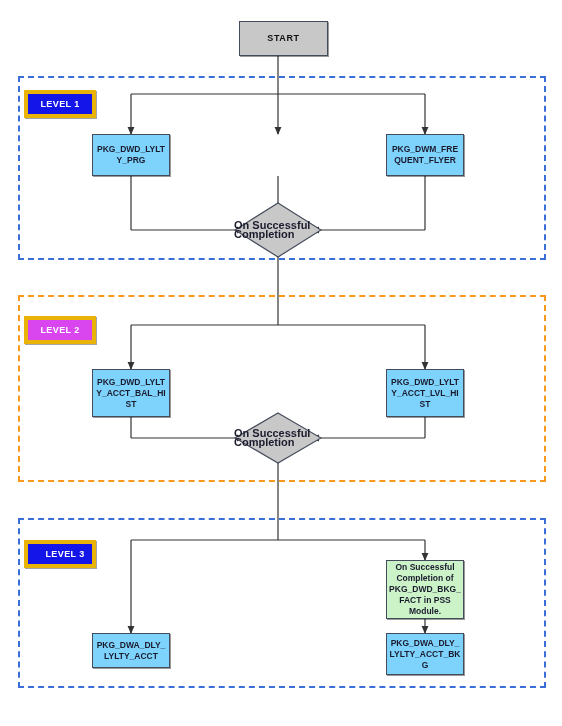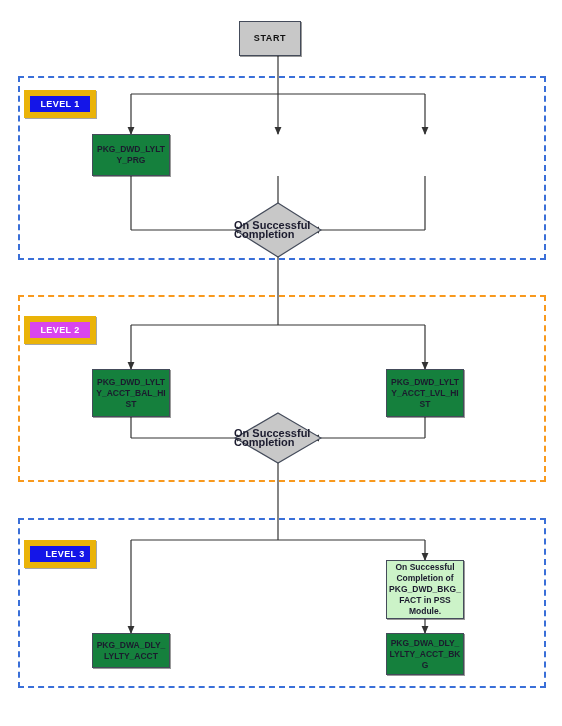--- a/index.html
+++ b/index.html
@@ -51,21 +51,21 @@
   .level-badge {
     position: absolute;
     box-sizing: border-box;
     display: flex;
     align-items: center;
     justify-content: center;
     font-size: 9px;
     font-weight: bold;
     letter-spacing: .4px;
     color: #ffffff;
-    border: 6px solid #eab308;
+    border: 4px solid #eab308;
     box-shadow: 1px 1px 0 rgba(0,0,0,.35);
   }
   .badge-blue   { background: #1415e8; }
   .badge-orange { background: #d946ef; }
 
   
   .node {
     position: absolute;
     box-sizing: border-box;
     display: flex;
@@ -80,21 +80,21 @@
     box-shadow: 1px 1px 0 rgba(0,0,0,.4);
     padding: 1px 2px;
     word-break: break-word;
   }
   .node-start {
     background: #c8c8c8;
     font-size: 9px;
     letter-spacing: .6px;
     color: #111;
   }
-  .node-proc  { background: #15803d; }
+  .node-proc  { background: #7dd3fc; }
   .node-note  { background: #ccf3c8; }
 
   
   .diamond-wrap {
     position: absolute;
   }
   .diamond-shape {
     position: absolute;
     left: 0; top: 0;
     width: 100%;
@@ -176,29 +176,32 @@
   <div class="level-badge badge-orange" style="left:24px; top:316px; width:72px; height:28px;">
     <span>LEVEL 2</span>
   </div>
 
   <div class="level-frame frame-blue" style="left:18px; top:518px; width:528px; height:170px;"></div>
 
   <div class="level-badge badge-blue" style="left:24px; top:540px; width:72px; height:28px;padding-left:10px;">
     <span>LEVEL 3</span>
   </div>
 
-  <div class="node node-start" style="left:239px; top:21px; width:62px; height:35px;">
+  <div class="node node-start" style="left:239px; top:21px; width:89px; height:35px;">
     <span>START</span>
   </div>
 
   <div class="node node-proc" style="left:92px; top:134px; width:78px; height:42px;">
     <span>PKG_DWD_LYLTY_PRG</span>
   </div>
 
 
+  <div class="node node-proc" style="left:386px; top:134px; width:78px; height:42px;">
+    <span>PKG_DWM_FREQUENT_FLYER</span>
+  </div>
 
   <div class="diamond-wrap" style="left:234px; top:202px; width:88px; height:56px;">
     <svg class="diamond-shape" viewBox="0 0 88 56">
       <polygon points="44,1 87,28 44,55 1,28" fill="#c8c8c8" stroke="#444b5a" stroke-width="1.2"></polygon>
     </svg>
     <div class="diamond-label">On Successful Completion</div>
   </div>
 
   <div class="node node-proc" style="left:92px; top:369px; width:78px; height:48px;">
     <span>PKG_DWD_LYLTY_ACCT_BAL_HIST</span>

